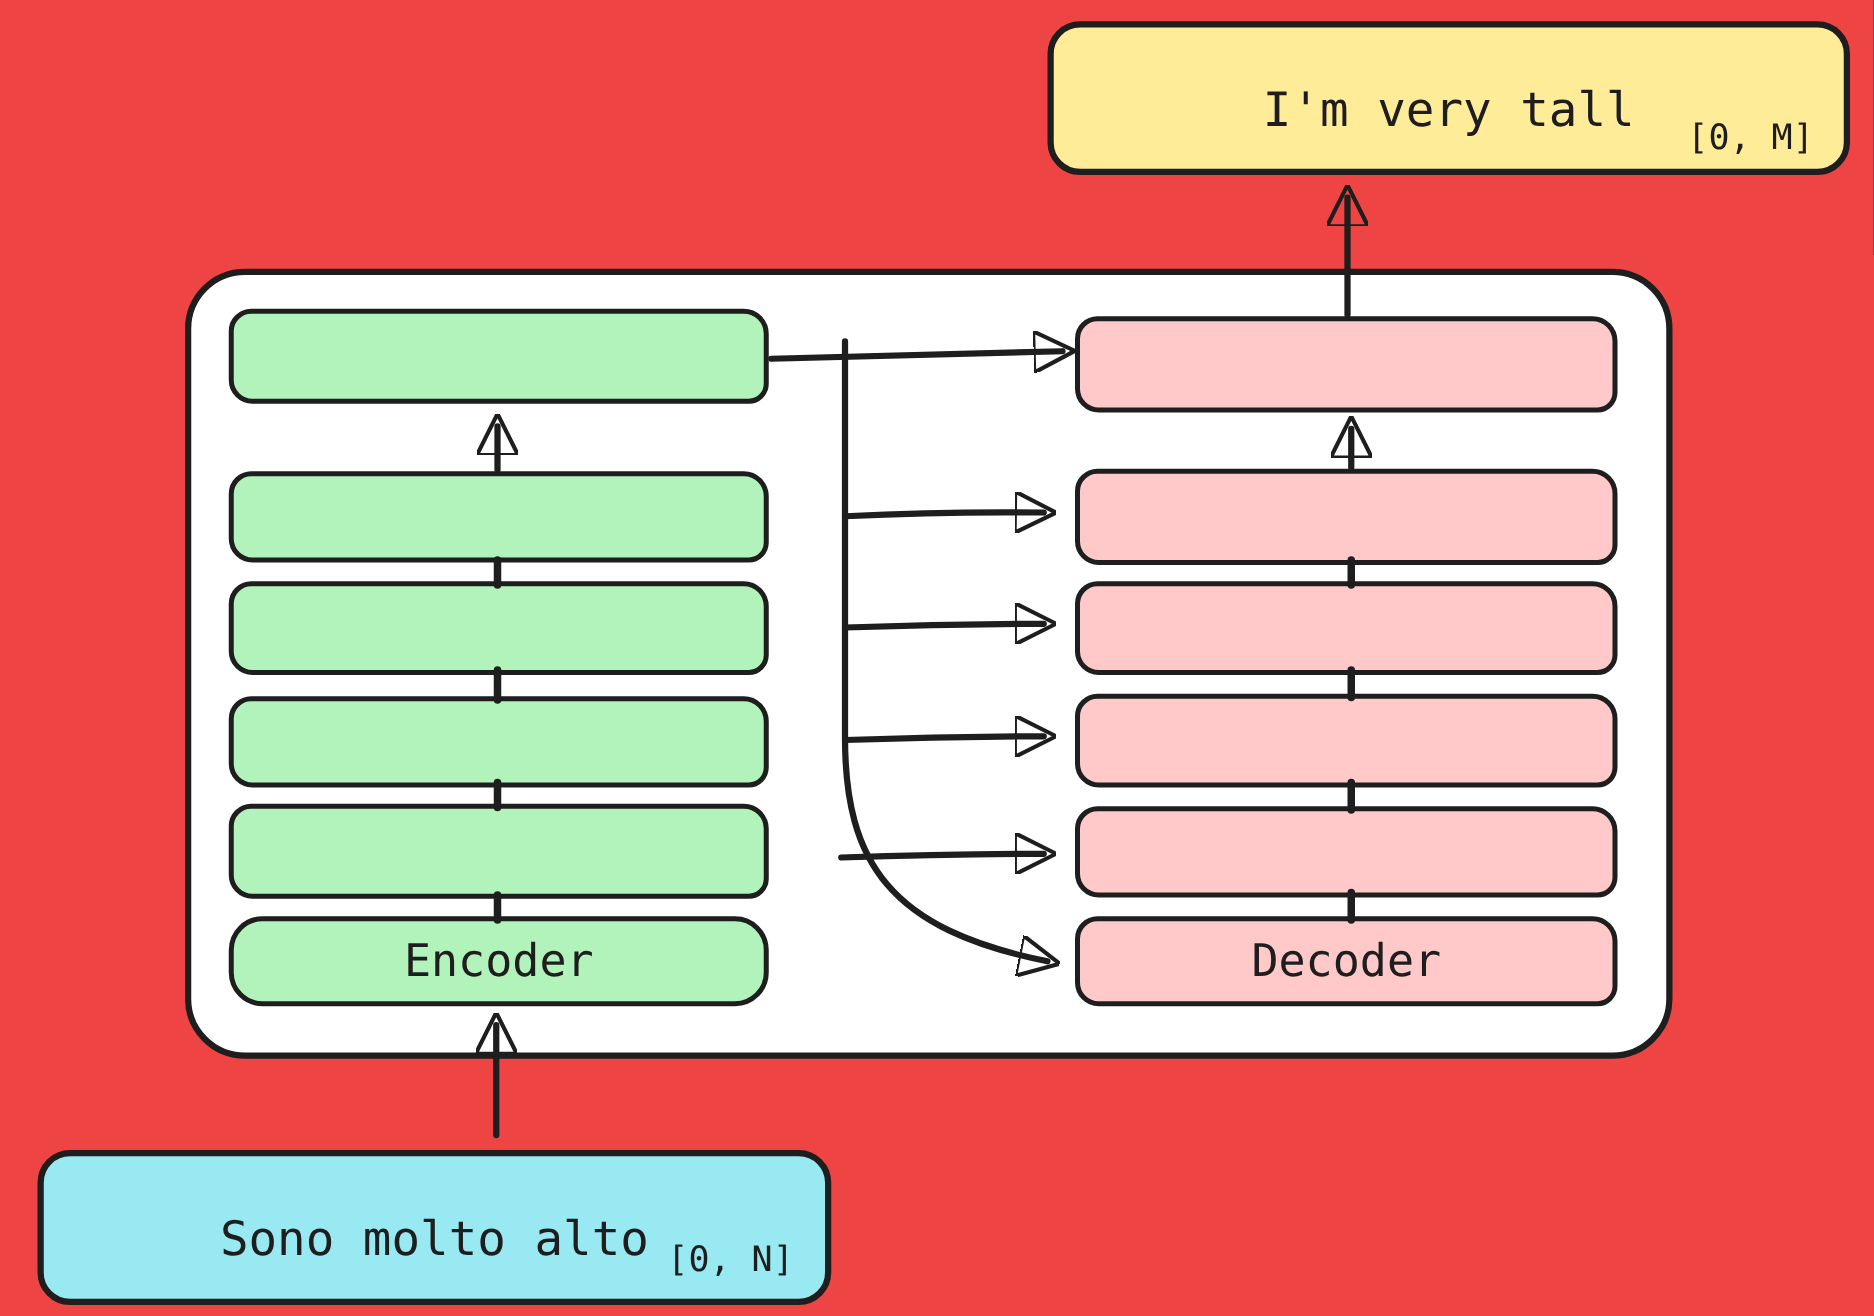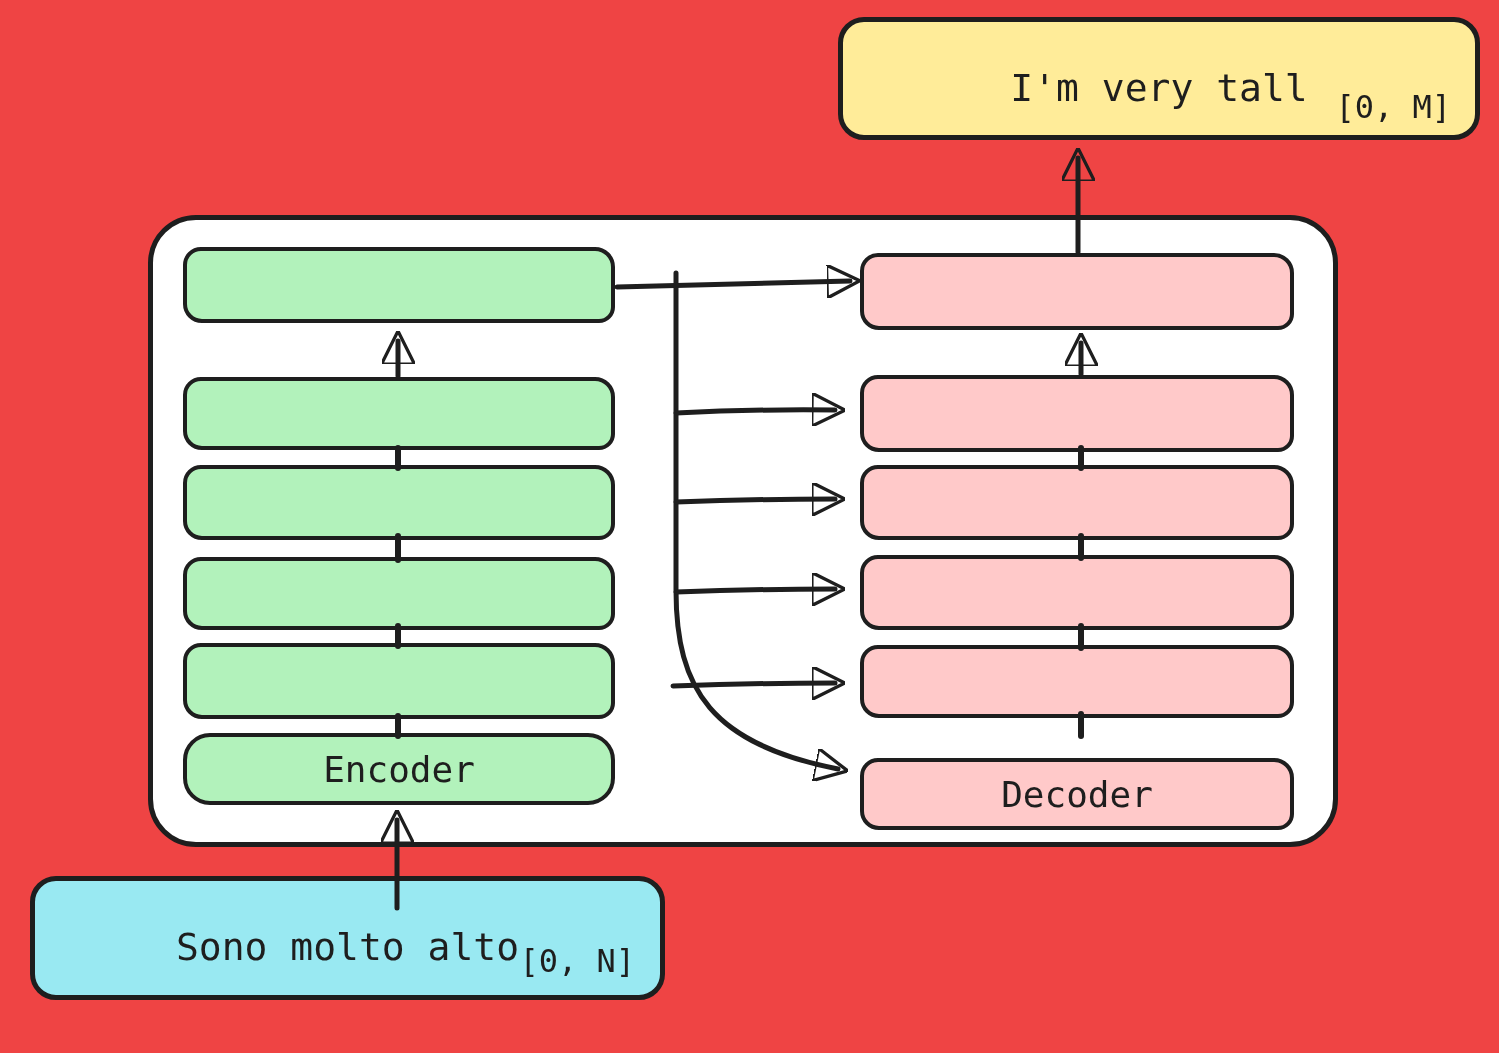--- a/index.html
+++ b/index.html
@@ -60,25 +60,25 @@
     box-sizing: border-box;
     display: flex; align-items: center; justify-content: center;
   }
   .text-box .main-label {
     font-size: 38px;
     transform: translateY(9px);
     white-space: pre;
   }
   .text-box .range-label {
     position: absolute;
-    font-size: 32px;
+    font-size: 28px;
   }
   .box-output { left: 838px; top: 17px; width: 642px; height: 123px; }
   .box-output .range-label { right: 24px; bottom: 9px; }
-  .box-input  { left: 30px; top: 876px; width: 635px; height: 124px; }
+  .box-input  { left: 30px; top: 920px; width: 635px; height: 124px; }
   .box-input  .range-label { right: 25px; bottom: 15px; }
 
   
   svg.arrows {
     position: absolute;
     left: 0; top: 0;
     width: 1499px; height: 1053px;
     pointer-events: none;
   }
   svg.arrows path {
@@ -112,21 +112,21 @@
       <span>Encoder</span>
     </div>
   </div>
 
   <div class="stack stack-decoder">
     <div class="layer" style="background-color: rgb(255, 201, 201);"></div>
     <div class="layer" style="background-color: rgb(255, 201, 201);"></div>
     <div class="layer" style="background-color: rgb(255, 201, 201);"></div>
     <div class="layer" style="background-color: rgb(255, 201, 201);"></div>
     <div class="layer" style="background-color: rgb(255, 201, 201);"></div>
-    <div class="layer" style="background-color: rgb(255, 201, 201); margin-top: 25px;">
+    <div class="layer" style="background-color: rgb(255, 201, 201);">
       <span>Decoder</span>
     </div>
   </div>
 
   <div class="text-box box-input" style="background-color: rgb(153, 233, 242);">
     <span class="main-label">Sono molto alto</span>
     <span class="range-label">[0, N]</span>
   </div>
 
   <svg class="arrows" viewBox="0 0 1499 1053">

